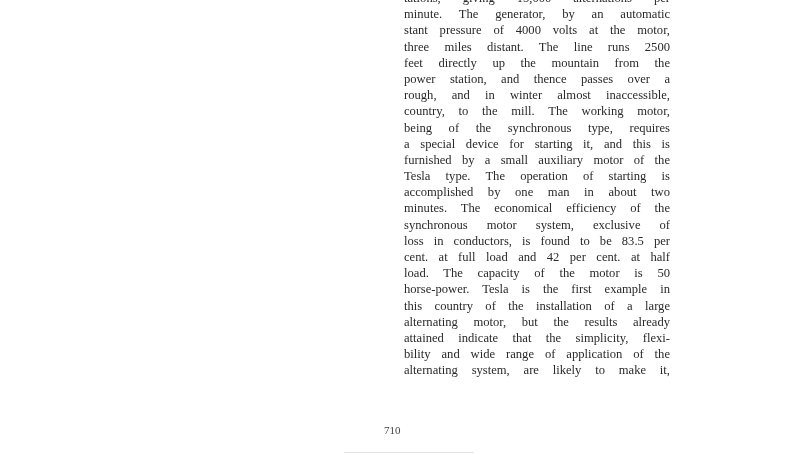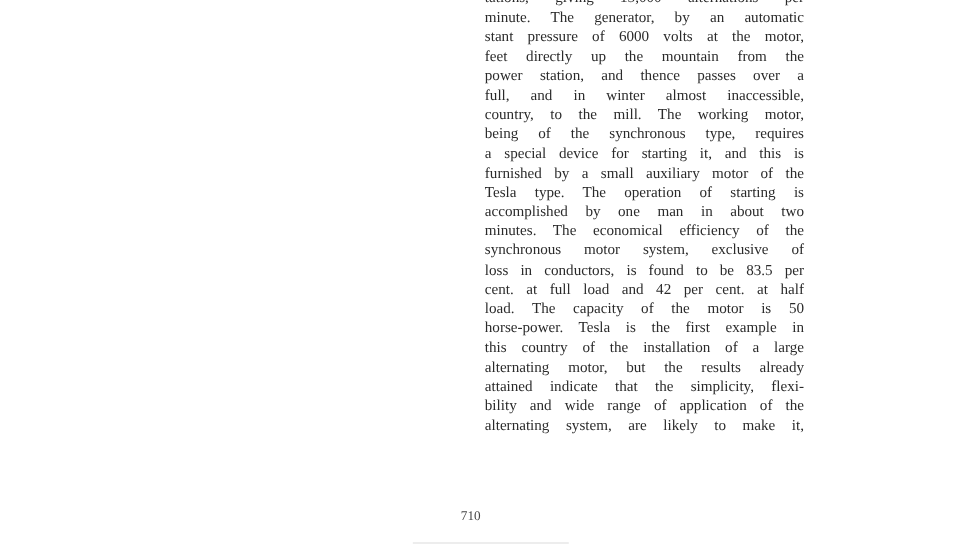--- a/index.html
+++ b/index.html
@@ -18,24 +18,25 @@
   .rule {
     position:absolute; left:344px; top:452px; width:130px; height:1px; background:#e2e2e2;
   }
 </style>
 </head>
 <body>
 
 <div class="column">
   <span class="line">tations, giving 15,000 alternations per</span>
   <span class="line">minute.  The generator, by an automatic</span>
-  <span class="line">stant pressure of 6000 volts at the motor,</span>
+  <span class="line">stant pressure of 4000 volts at the motor,</span>
+  <span class="line">three miles distant.  The line runs 2500</span>
   <span class="line">feet directly up the mountain from the</span>
   <span class="line">power station, and thence passes over a</span>
-  <span class="line">full, and in winter almost inaccessible,</span>
+  <span class="line">rough, and in winter almost inaccessible,</span>
   <span class="line">country, to the mill.  The working motor,</span>
   <span class="line">being of the synchronous type, requires</span>
   <span class="line">a special device for starting it, and this is</span>
   <span class="line">furnished by a small auxiliary motor of the</span>
   <span class="line">Tesla type.  The operation of starting is</span>
   <span class="line">accomplished by one man in about two</span>
   <span class="line">minutes.  The economical efficiency of the</span>
   <span class="line">synchronous motor system, exclusive of</span>
   <span class="line">loss in conductors, is found to be 83.5 per</span>
   <span class="line">cent. at full load and 42 per cent. at half</span>

